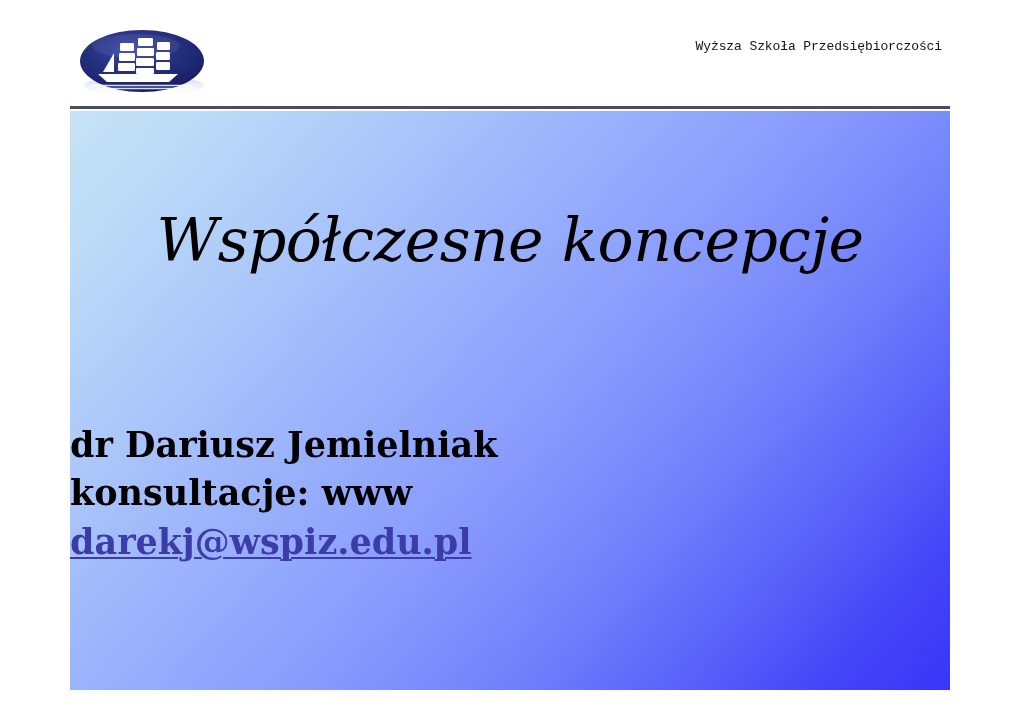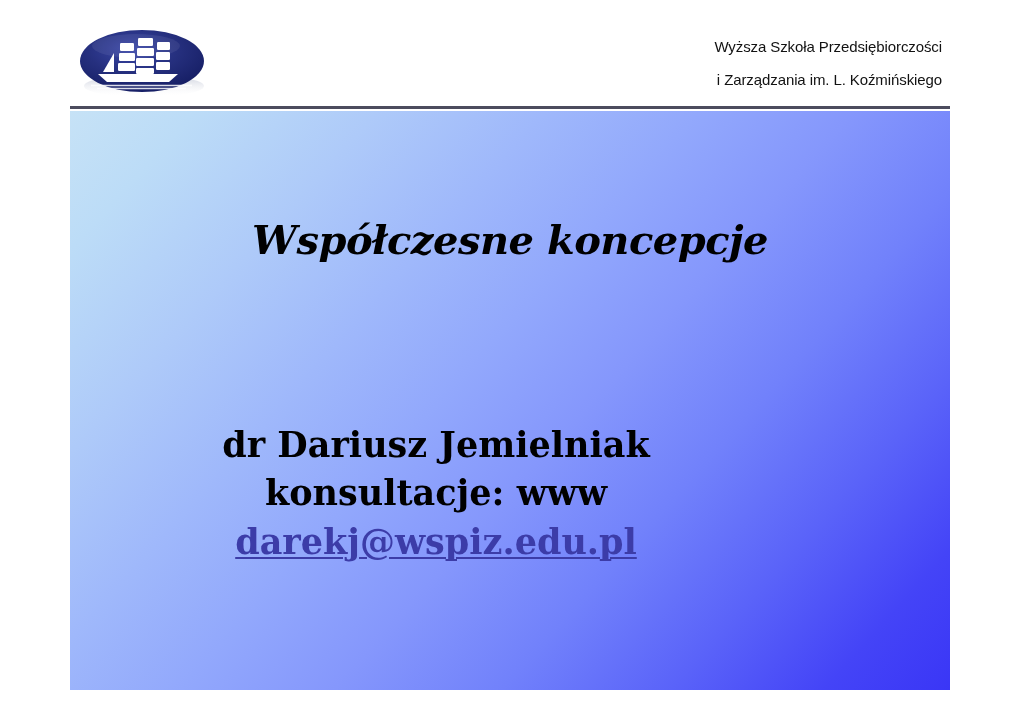--- a/index.html
+++ b/index.html
@@ -49,22 +49,22 @@
 
   
   #uni-name {
     position: absolute;
     right: 82px;
     top: 30px;
     width: 420px;
     text-align: right;
   }
   #uni-name .line {
-    font-family: Liberation Sans, sans-serif;
-    font-size: 15px;
+    font-family: Liberation Mono, monospace;
+    font-size: 13px;
     line-height: 33px;
     color: #121212;
     white-space: nowrap;
     letter-spacing: -0.1px;
   }
 
   
   #header-rule {
     position: absolute;
     left: 70px;
@@ -99,34 +99,34 @@
   #title-block {
     position: absolute;
     left: 0;
     top: 92px;
     width: 880px;
     text-align: center;
   }
   #title-block .tline {
     font-family: "DejaVu Serif", "Liberation Serif", serif;
     font-style: italic;
-    font-weight: bold;
-    font-size: 40px;
+    font-weight: normal;
+    font-size: 60px;
     line-height: 74px;
     color: #000000;
     letter-spacing: -0.5px;
     white-space: nowrap;
   }
 
   #author-block {
     position: absolute;
     left: 0;
     top: 310px;
     width: 732px;
-    text-align: center;
+    text-align: left;
   }
   #author-block .aline {
     font-family: "DejaVu Serif", "Liberation Serif", serif;
     font-weight: bold;
     font-size: 35px;
     line-height: 48px;
     color: #000000;
     letter-spacing: 0px;
     white-space: nowrap;
   }
@@ -190,21 +190,20 @@
 
         <g stroke="#ffffff" stroke-width="1.4" opacity="0.85">
           <line x1="17" y1="59.5" x2="118" y2="59.5"></line>
           <line x1="23" y1="62.5" x2="112" y2="62.5"></line>
         </g>
       </svg>
     </div>
 
     <div id="uni-name">
       <div class="line">Wyższa Szkoła Przedsiębiorczości</div>
-      <div class="line">i Zarządzania im. L. Koźmińskiego</div>
     </div>
   </div>
 
   <div id="header-rule"></div>
 
   <div id="panel">
 
     <div id="title-block">
       <div class="tline">Współczesne koncepcje</div>
     </div>

